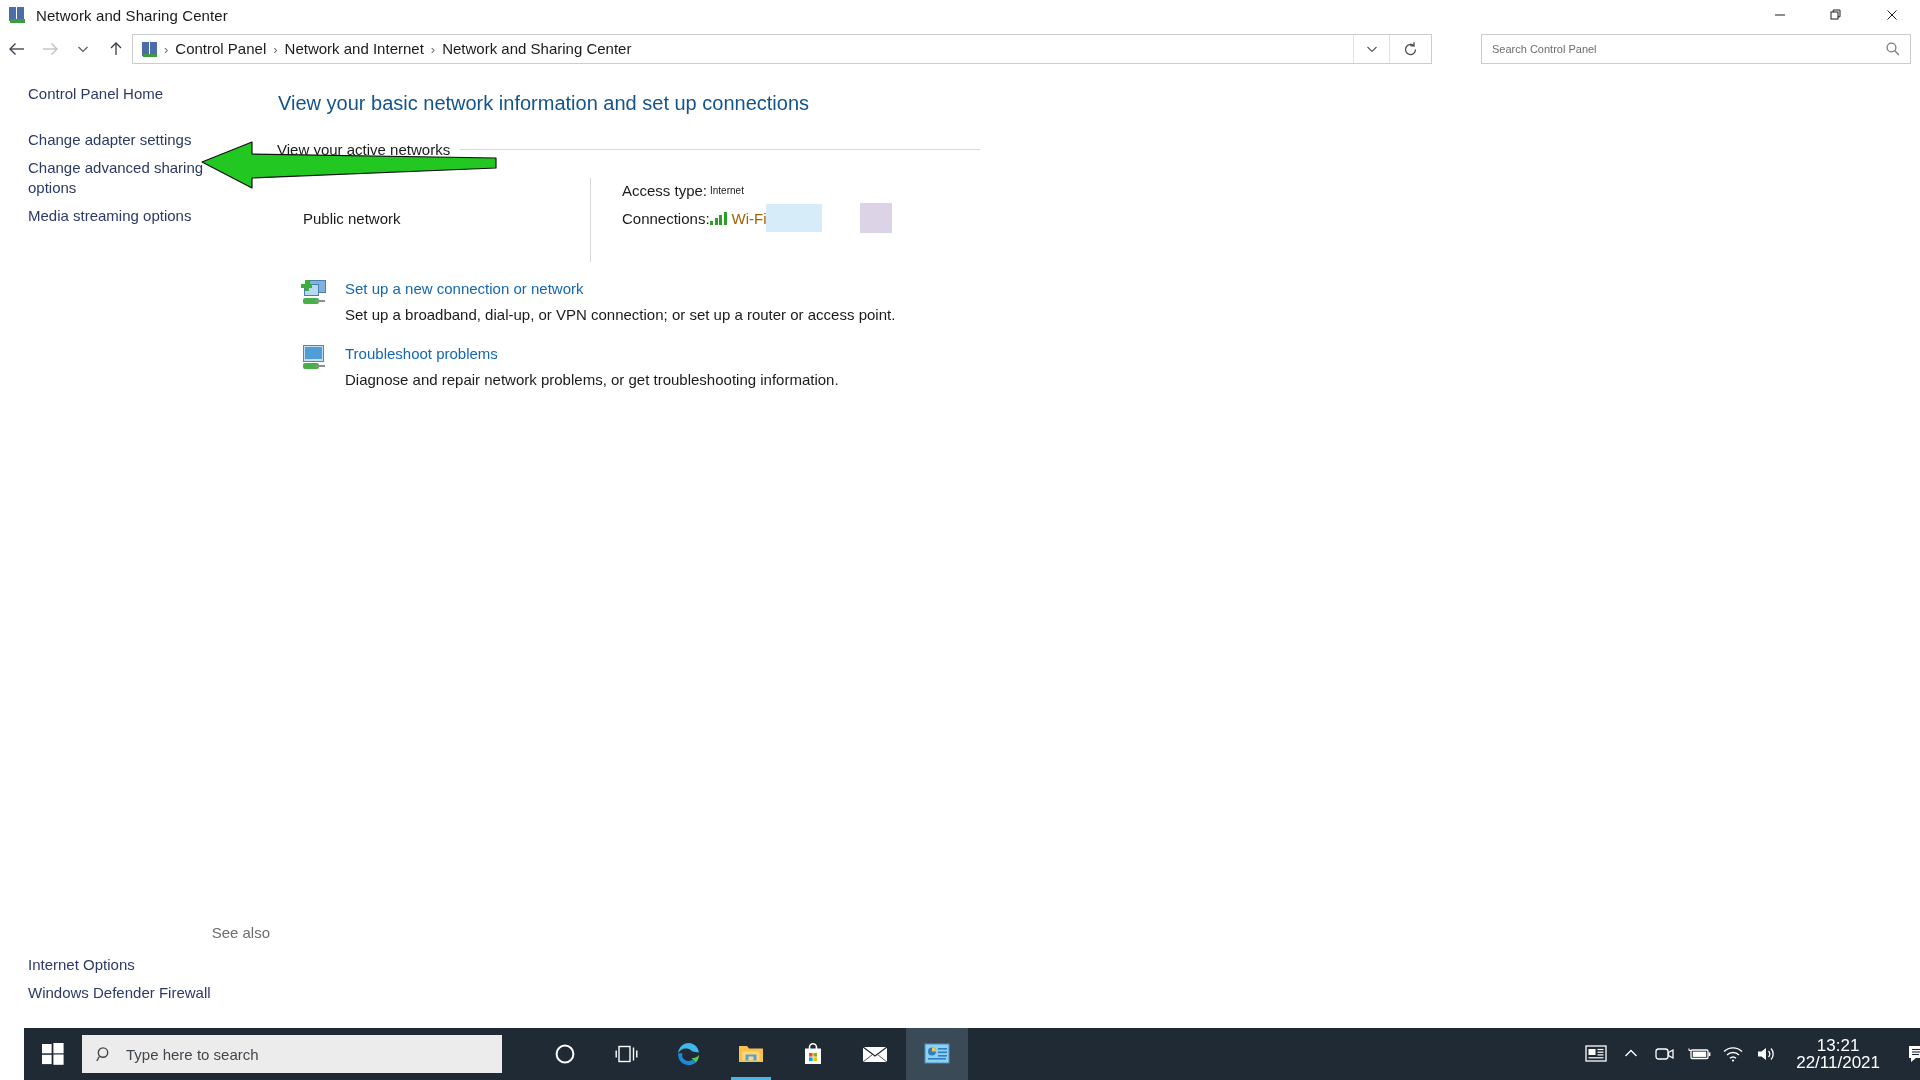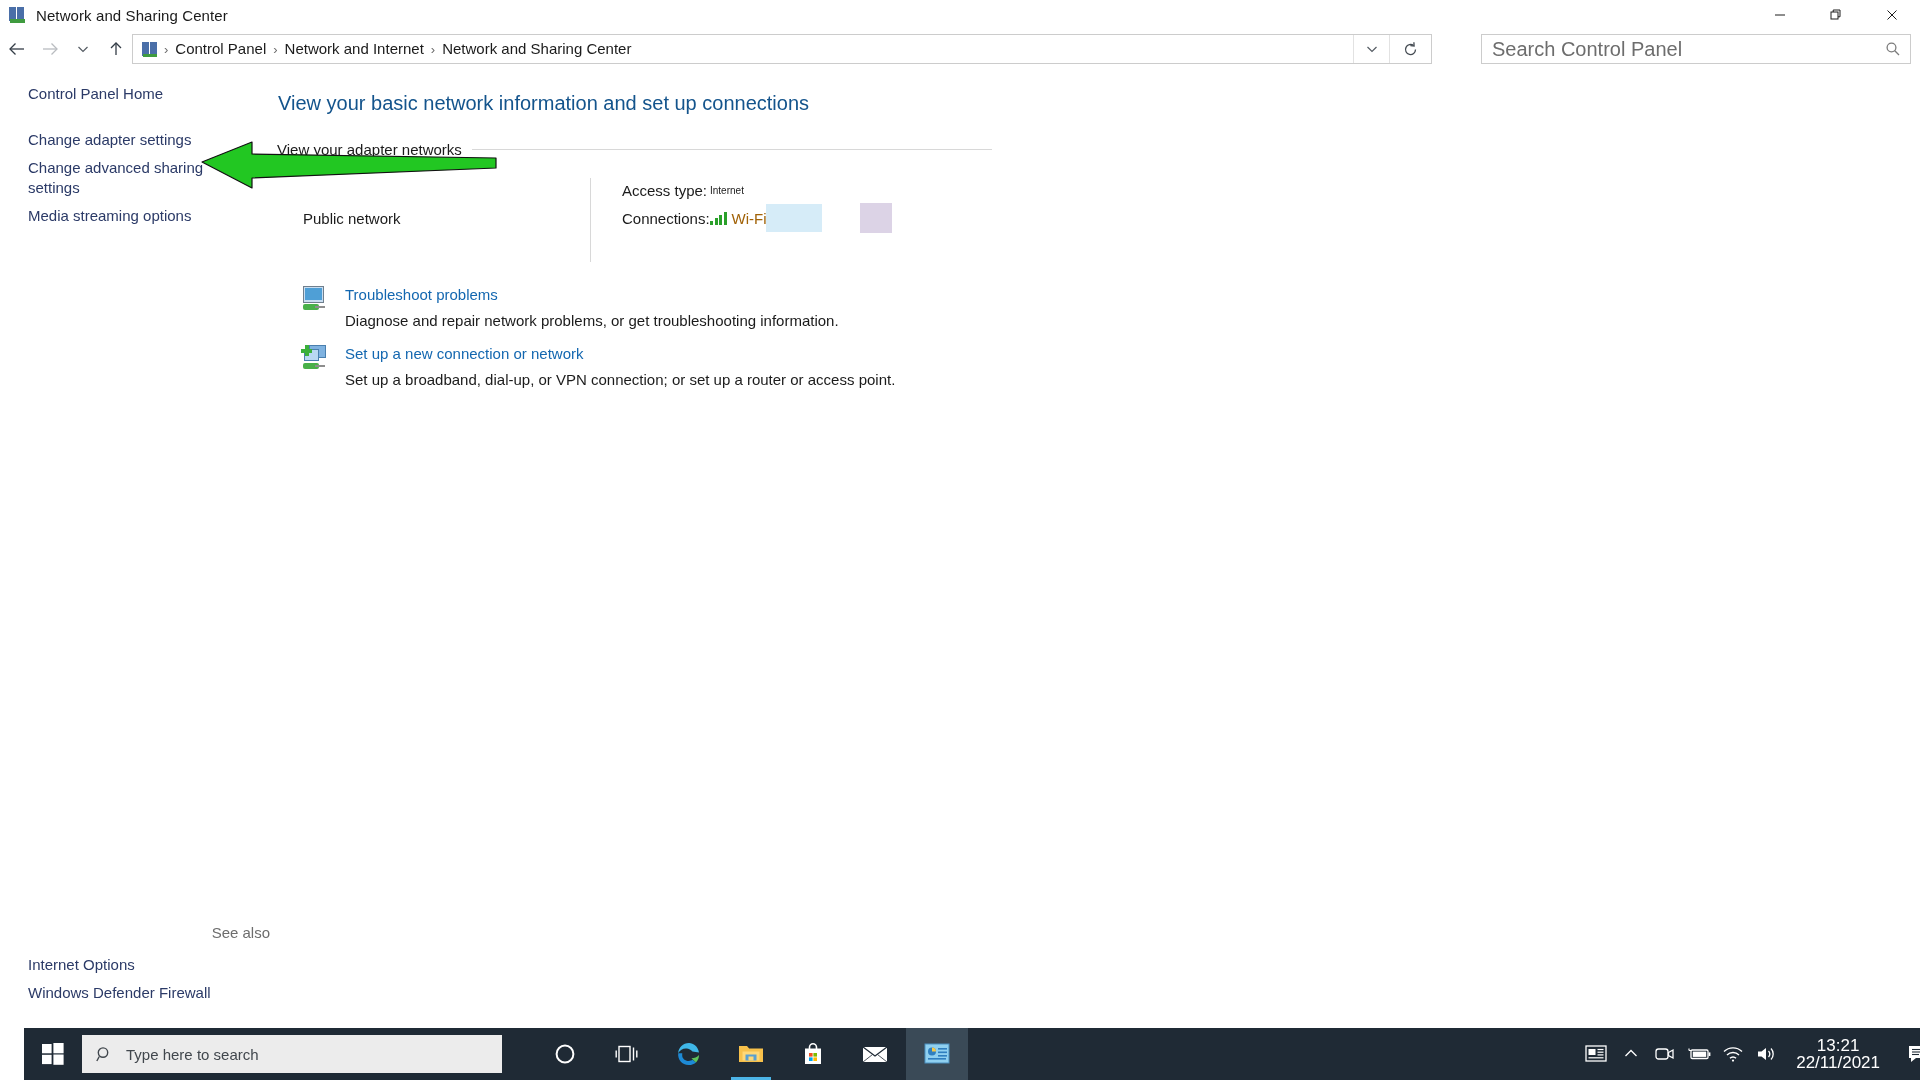--- a/index.html
+++ b/index.html
@@ -38,21 +38,21 @@
     font-size:15px; color:#1b1b1b; padding:0 6px; line-height:28px; white-space:nowrap;
   }
   .crumb-sep { color:#6b6b6b; font-size:13px; padding:0 1px; }
   .addr-drop { margin-left:auto; width:36px; height:28px; display:flex; align-items:center; justify-content:center; border-left:1px solid #e2e2e2; }
   .addr-refresh { width:42px; height:28px; display:flex; align-items:center; justify-content:center; border-left:1px solid #e2e2e2; }
   .searchbox {
     position:absolute; left:1481px; top:34px; width:430px; height:30px;
     border:1px solid #cccccc; background:#ffffff; display:flex; align-items:center;
   }
   .searchbox input {
-    border:0; outline:0; flex:1; height:26px; font-size:20px; color:#1b1b1b;
+    border:0; outline:0; flex:1; height:26px; font-size:11px; color:#1b1b1b;
     padding-left:10px; background:transparent; font-family:"Liberation Sans", sans-serif;
   }
   .searchbox input::placeholder { color:#6d6d6d; }
   .search-ico { width:34px; display:flex; align-items:center; justify-content:center; }
 
   
   .leftpane { position:absolute; left:0; top:80px; width:270px; }
   .lp-link {
     display:block; font-size:15px; color:#2b3a67; line-height:20px;
     padding:4px 0 4px 28px; max-width:232px; cursor:pointer;
@@ -212,35 +212,35 @@
         <circle cx="6.5" cy="6.5" r="4.4" fill="none" stroke="#7b7b7b" stroke-width="1.3"></circle>
         <line x1="9.8" y1="9.8" x2="14" y2="14" stroke="#7b7b7b" stroke-width="1.3"></line>
       </svg>
     </div>
   </div>
 
   <div class="leftpane">
     <div class="lp-link">Control Panel Home</div>
     <div class="lp-gap"></div>
     <div class="lp-link">Change adapter settings</div>
-    <div class="lp-link">Change advanced sharing settings</div>
+    <div class="lp-link">Change advanced sharing options</div>
     <div class="lp-link">Media streaming options</div>
   </div>
 
   <div class="seealso">
     <div class="seealso-title">See also</div>
     <div class="lp-link">Internet Options</div>
     <div class="lp-link">Windows Defender Firewall</div>
   </div>
 
   <div class="content">
     <div class="page-title">View your basic network information and set up connections</div>
 
     <div class="section-head">
-      <span class="label">View your adapter networks</span>
+      <span class="label">View your active networks</span>
       <span class="rule"></span>
     </div>
 
     <div class="active-net">
       <div class="net-div"></div>
       <div class="net-left">Public network</div>
       <div class="net-right">
         <div class="net-row">
           <span class="net-key">Access type:</span>
           <span class="net-val">Internet</span>
@@ -254,48 +254,48 @@
               <i style="height:13px"></i>
           </span>
           <span class="link">Wi-Fi</span>
           <span class="redact-a"></span>
           <span class="redact-b"></span>
         </div>
       </div>
     </div>
 
 
-    <div class="task" style="margin-top:22px;">
-      <div class="task-icon">
-        <span style="position:absolute;left:2px;top:0;width:21px;height:17px;background:#c9ddf0;border:1px solid #6f7f8d;"></span>
-        <span style="position:absolute;left:4px;top:2px;width:17px;height:12px;background:#4f9fd6;"></span>
-        <span style="position:absolute;left:2px;top:18px;width:16px;height:6px;background:#49b049;border-radius:2px;"></span>
-        <span style="position:absolute;left:14px;top:20px;width:10px;height:2px;background:#8d8d8d;"></span>
-      </div>
-      <div class="task-body">
-        <span class="task-link">Troubleshoot problems</span>
-        <div class="task-desc">Diagnose and repair network problems, or get troubleshooting information.</div>
-      </div>
-    </div>
-
     <div class="task">
       <div class="task-icon">
         <span style="position:absolute;left:8px;top:0;width:17px;height:13px;background:#7fb2e0;border:1px solid #4a7fae;"></span>
         <span style="position:absolute;left:3px;top:4px;width:15px;height:12px;background:#b9d8f2;border:1px solid #4a7fae;"></span>
         <span style="position:absolute;left:0;top:0;width:11px;height:11px;"></span>
         <span style="position:absolute;left:3.5px;top:0;width:4px;height:11px;background:#3bb03b;"></span>
         <span style="position:absolute;left:0;top:3.5px;width:11px;height:4px;background:#3bb03b;"></span>
         <span style="position:absolute;left:2px;top:18px;width:16px;height:6px;background:#49b049;border-radius:2px;"></span>
         <span style="position:absolute;left:14px;top:20px;width:10px;height:2px;background:#8d8d8d;"></span>
       </div>
       <div class="task-body">
         <span class="task-link">Set up a new connection or network</span>
         <div class="task-desc">Set up a broadband, dial-up, or VPN connection; or set up a router or access point.</div>
       </div>
     </div>
+
+    <div class="task" style="margin-top:22px;">
+      <div class="task-icon">
+        <span style="position:absolute;left:2px;top:0;width:21px;height:17px;background:#c9ddf0;border:1px solid #6f7f8d;"></span>
+        <span style="position:absolute;left:4px;top:2px;width:17px;height:12px;background:#4f9fd6;"></span>
+        <span style="position:absolute;left:2px;top:18px;width:16px;height:6px;background:#49b049;border-radius:2px;"></span>
+        <span style="position:absolute;left:14px;top:20px;width:10px;height:2px;background:#8d8d8d;"></span>
+      </div>
+      <div class="task-body">
+        <span class="task-link">Troubleshoot problems</span>
+        <div class="task-desc">Diagnose and repair network problems, or get troubleshooting information.</div>
+      </div>
+    </div>
   </div>
 
   <div class="arrow-anno">
     <svg width="300" height="50" viewBox="0 0 300 50">
       <polygon points="2,22 52,2 52,14 296,18 296,28 52,38 52,48" fill="#22c722" stroke="#111111" stroke-width="1.2" stroke-linejoin="round"></polygon>
     </svg>
   </div>
 
   <div class="taskbar">
     <div class="tb-start">

